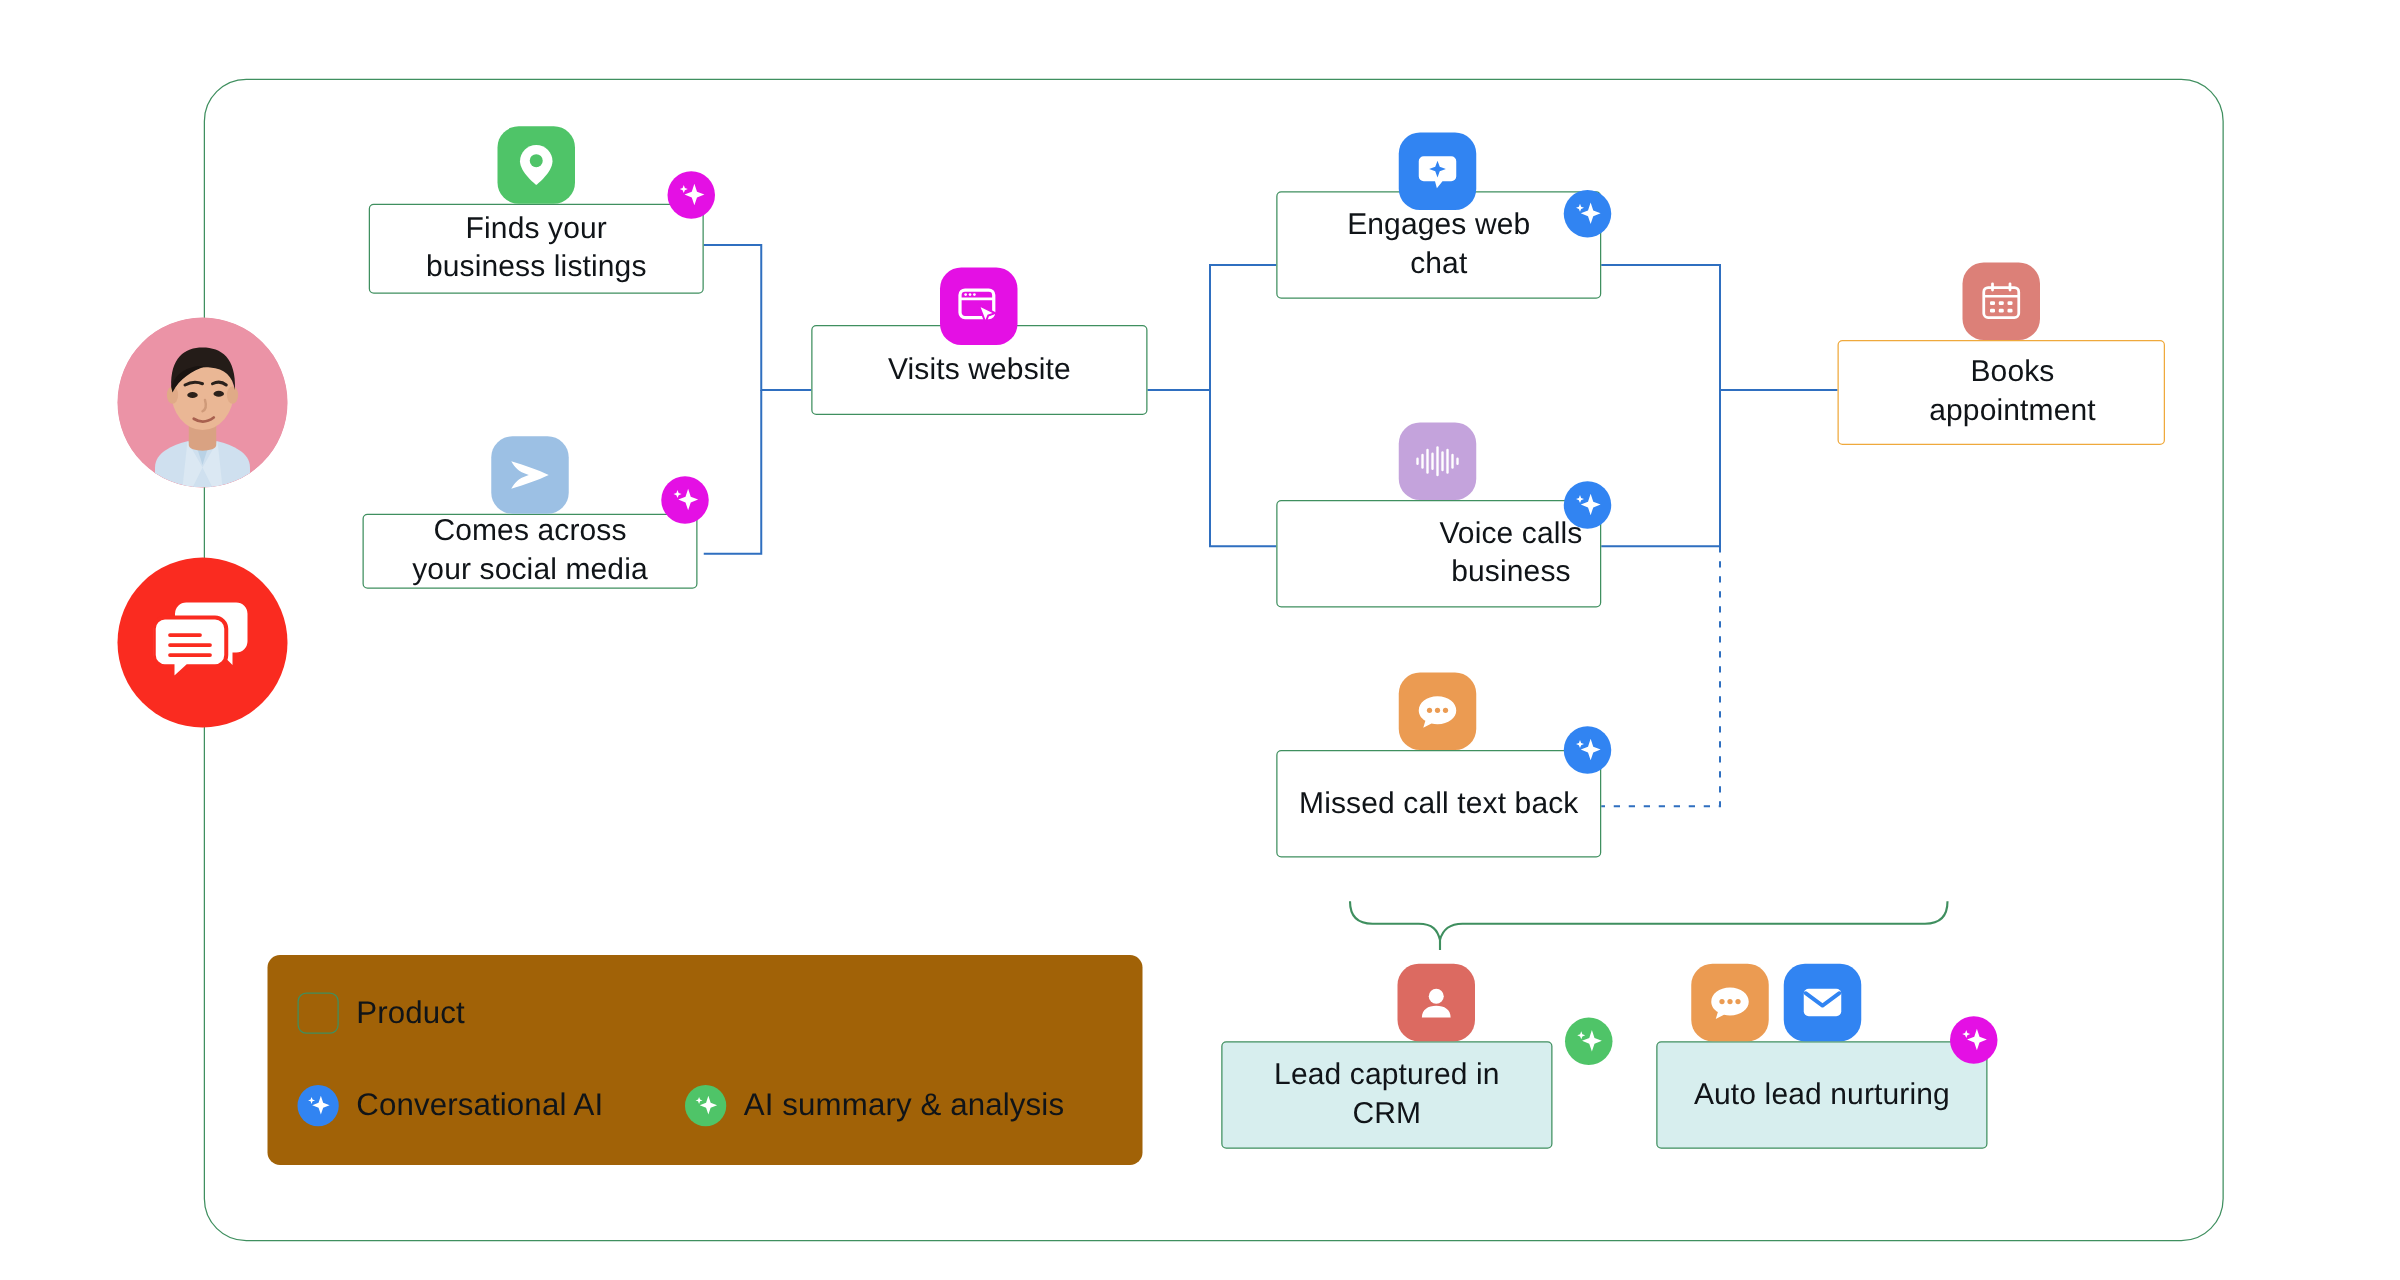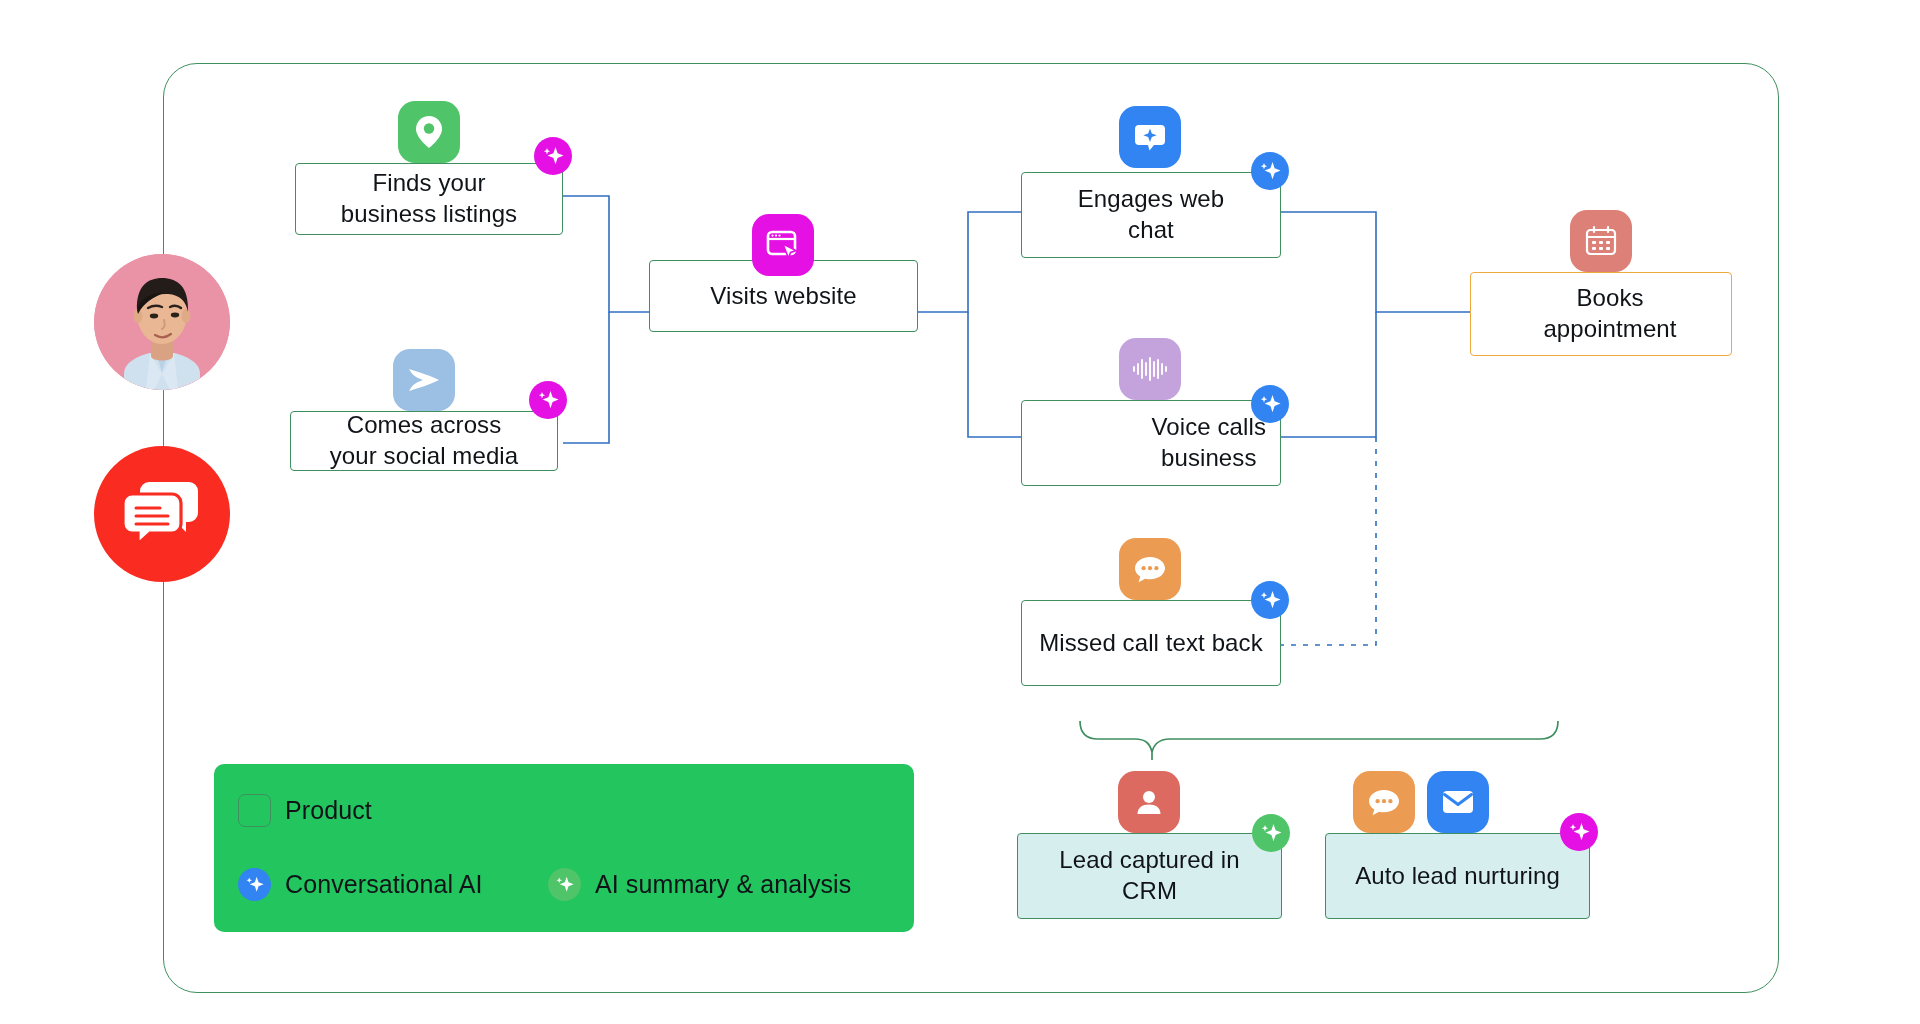--- a/index.html
+++ b/index.html
@@ -57,21 +57,21 @@
 
   
   .redcircle{
     position:absolute;left:94px;top:446px;width:136px;height:136px;border-radius:50%;
     background:#fa2b20;display:flex;align-items:center;justify-content:center;
   }
 
   
   .legend{
     position:absolute;left:214px;top:764px;width:700px;height:168px;
-    background:#22c55e;border-radius:10px;box-sizing:border-box;
+    background:#a16207;border-radius:10px;box-sizing:border-box;
     padding:30px 24px 0 24px;
   }
   .legend-row{display:flex;height:74px;align-items:flex-start;}
   .legend-item{display:flex;align-items:center;width:310px;}
   .legend-item .lbl{font-size:25px;color:#101418;margin-left:14px;letter-spacing:.1px;}
   .legend-swatch{
     width:33px;height:33px;border:1.5px solid #3f8f5f;border-radius:7px;
     background:transparent;box-sizing:border-box;flex:0 0 auto;
   }
   .legend-badge{width:33px;height:33px;border-radius:50%;display:flex;align-items:center;
@@ -209,21 +209,21 @@
       <line x1="2" y1="10" x2="29" y2="10" stroke="#ffffff" stroke-width="2.2"></line>
       <g fill="#ffffff">
         <circle cx="6.5" cy="6.6" r="1.1"></circle>
           <circle cx="10" cy="6.6" r="1.1"></circle>
           <circle cx="13.5" cy="6.6" r="1.1"></circle>
       </g>
       <path d="M17 15 L30 21.5 L24.6 23.4 L22.4 29 Z" fill="#ffffff" stroke="#e410e4" stroke-width="1.6"></path>
     </svg>
   </div>
 
-  <div class="node" style="left:1021px;top:172px;width:260px;height:86px;">
+  <div class="node" style="left:1021px;top:153px;width:260px;height:86px;">
     <span class="txt">Engages web
 chat</span>
   </div>
   <div class="appicon" style="left:1119px;top:106px;background:#3184f2;">
     <svg width="34" height="32" viewBox="0 0 34 32" xmlns="http://www.w3.org/2000/svg">
       <path d="M6 4 h22 a4 4 0 0 1 4 4 v12 a4 4 0 0 1 -4 4 h-7 l-4.5 5.5 l-1.5 -5.5 h-9 a4 4 0 0 1 -4 -4 v-12 a4 4 0 0 1 4 -4 z" fill="#ffffff"></path>
       <path d="M17 7.5 L18.8 12.4 L23.7 14.2 L18.8 16 L17 20.9 L15.2 16 L10.3 14.2 L15.2 12.4 Z" fill="#3184f2"></path>
     </svg>
   </div>
   <div class="badge" style="left:1251px;top:152px;background:#3184f2;">
@@ -293,21 +293,21 @@
       </g>
     </svg>
   </div>
   <div class="badge" style="left:1251px;top:581px;background:#3184f2;">
     <svg width="24" height="24" viewBox="0 0 24 24" xmlns="http://www.w3.org/2000/svg">
       <path d="M14.5 3 L16.6 9.3 L22.5 11.6 L16.6 13.9 L14.5 20.2 L12.4 13.9 L6.6 11.6 L12.4 9.3 Z" fill="#fff"></path>
       <path d="M6 4 L6.9 6.3 L9.2 7.2 L6.9 8.1 L6 10.4 L5.1 8.1 L2.8 7.2 L5.1 6.3 Z" fill="#fff"></path>
     </svg>
   </div>
 
-  <div class="node teal" style="left:1017px;top:833px;width:265px;height:86px;">
+  <div class="node teal" style="left:977px;top:833px;width:265px;height:86px;">
     <span class="txt">Lead captured in CRM</span>
   </div>
   <div class="appicon" style="left:1118px;top:771px;background:#dc6a61;">
     <svg width="30" height="30" viewBox="0 0 30 30" xmlns="http://www.w3.org/2000/svg">
       <circle cx="15" cy="10" r="6" fill="#ffffff"></circle>
       <path d="M3.5 27 C3.5 20.5 8.5 17.5 15 17.5 C21.5 17.5 26.5 20.5 26.5 27 Z" fill="#ffffff"></path>
     </svg>
   </div>
   <div class="badge" style="left:1252px;top:814px;background:#4fc468;">
     <svg width="24" height="24" viewBox="0 0 24 24" xmlns="http://www.w3.org/2000/svg">

